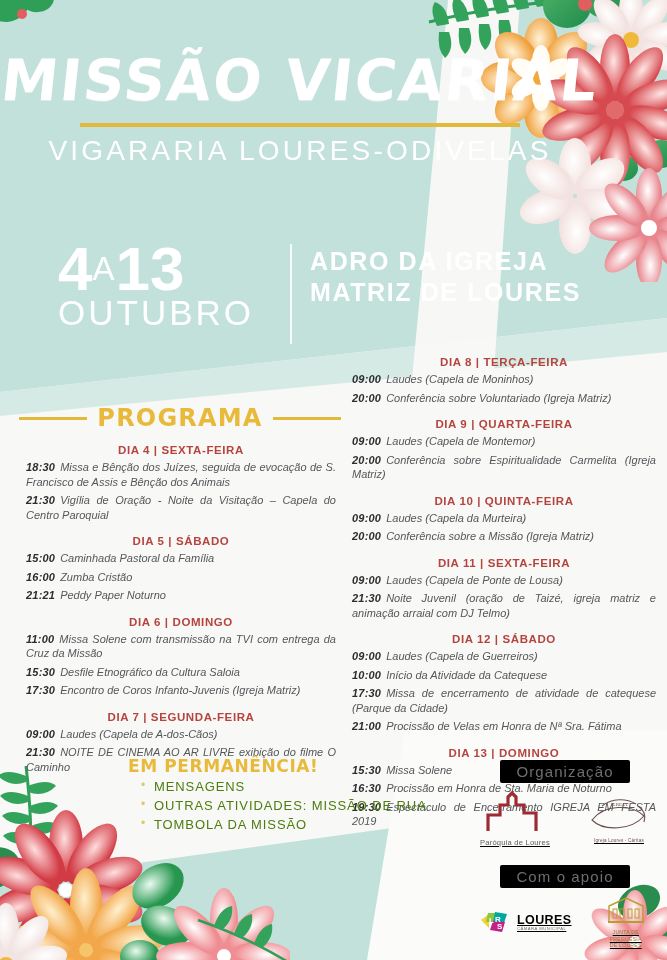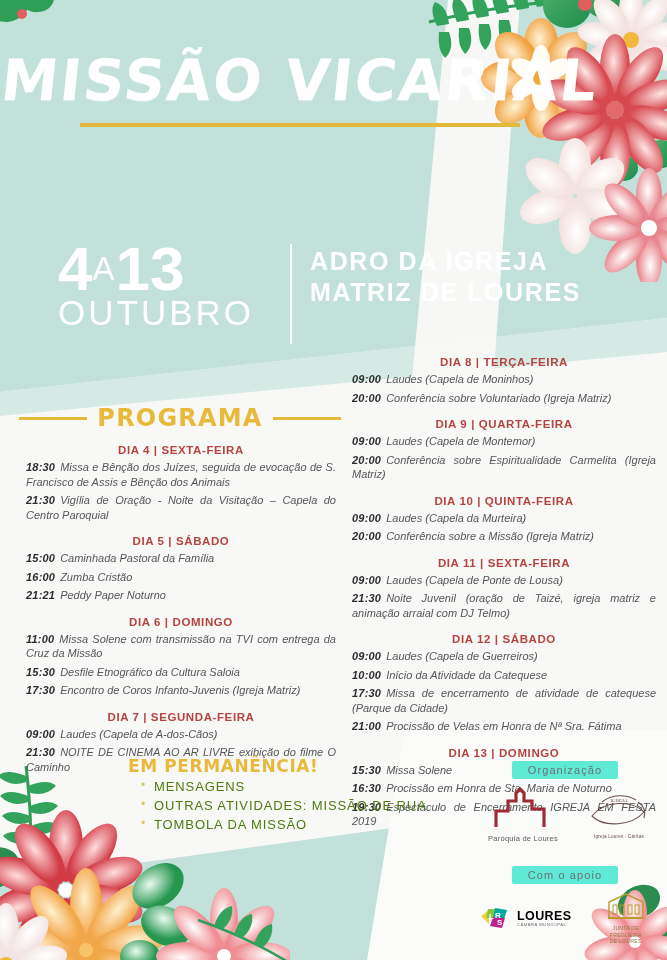--- a/index.html
+++ b/index.html
@@ -105,24 +105,24 @@
     color:#4d7c0f;font-size:13px;letter-spacing:.9px;line-height:1.45;position:relative;
   }
   .perm-list li:before{
     content:"•";position:absolute;left:-13px;top:-1px;color:#d9c96a;font-size:12px;
   }
 
   
   .org-box{position:absolute;left:480px;top:760px;width:170px;text-align:center;}
   .apoio-box{position:absolute;left:480px;top:865px;width:170px;text-align:center;}
   .cap-pill{
-    display:inline-block;background:#5eead4;color:#6c6f72;
-    font-size:11px;letter-spacing:1.1px;padding:3px 16px;border-radius:2px;
-  }
-  .logo-row{display:flex;align-items:center;justify-content:flex-end;gap:30px;margin-top:8px;}
+    display:inline-block;background:#000000;color:#6c6f72;
+    font-size:15px;letter-spacing:1.1px;padding:3px 16px;border-radius:2px;
+  }
+  .logo-row{display:flex;align-items:center;justify-content:space-between;gap:30px;margin-top:8px;text-decoration:underline;}
   .logo-par{text-align:center;}
   .logo-par-cap{font-size:7.6px;color:#5a5c5e;margin-top:1px;letter-spacing:.2px;}
   .logo-fish-cap{font-size:4.6px;color:#6b5050;letter-spacing:.2px;}
   .loures-word{font-size:12.5px;font-weight:700;color:#000000;letter-spacing:.4px;line-height:1;}
   .loures-sub{font-size:4.2px;color:#6a6c6e;letter-spacing:.5px;}
   .junta-cap{font-size:5.2px;color:#8b7a3a;letter-spacing:.2px;line-height:1.25;margin-top:1px;}
 
   
   .deco{position:absolute;pointer-events:none;}
   .tr-deco{right:-12px;top:-18px;width:270px;height:300px;}
@@ -418,20 +418,21 @@
         <ellipse cx="0" cy="-28" rx="12" ry="24" transform="rotate(255)"></ellipse>
         <ellipse cx="0" cy="-28" rx="12" ry="24" transform="rotate(306)"></ellipse>
       </g>
       <circle cx="0" cy="0" r="6" fill="#ffffff"></circle>
     </g>
   </svg>
 
   <div class="title-block">
     <div class="main-title">MISSÃO VICARIAL</div>
     <div class="title-rule"></div>
+    <div class="subtitle">VIGARARIA LOURES-ODIVELAS</div>
   </div>
 
   <div class="date-block">
     <div class="date-left">
       <div class="date-nums">
         <span>4</span><span class="a">A</span><span>13</span>
       </div>
       <div class="date-month">OUTUBRO</div>
     </div>
     <div class="date-divider"></div>

